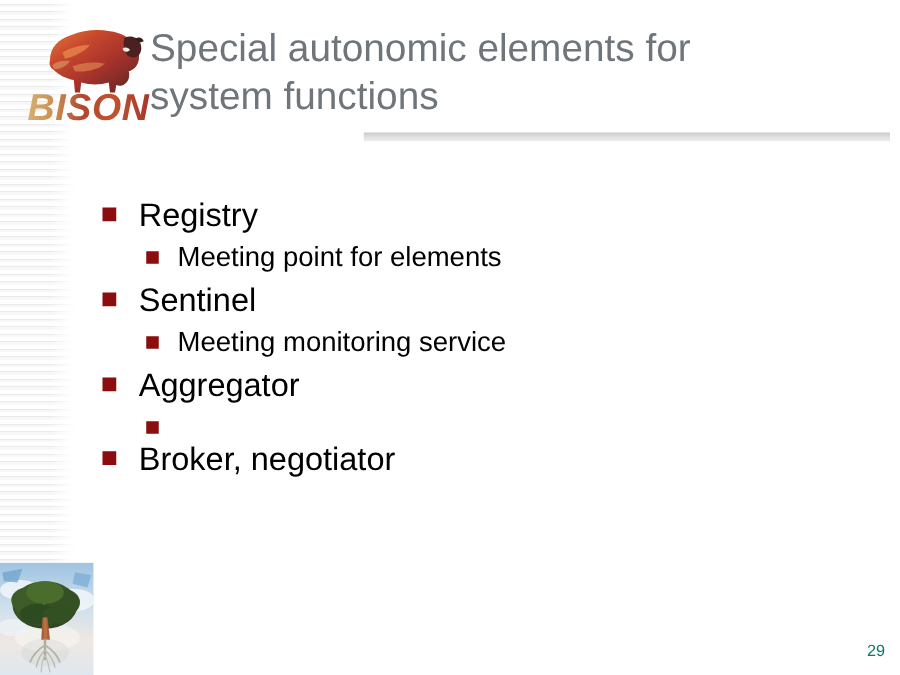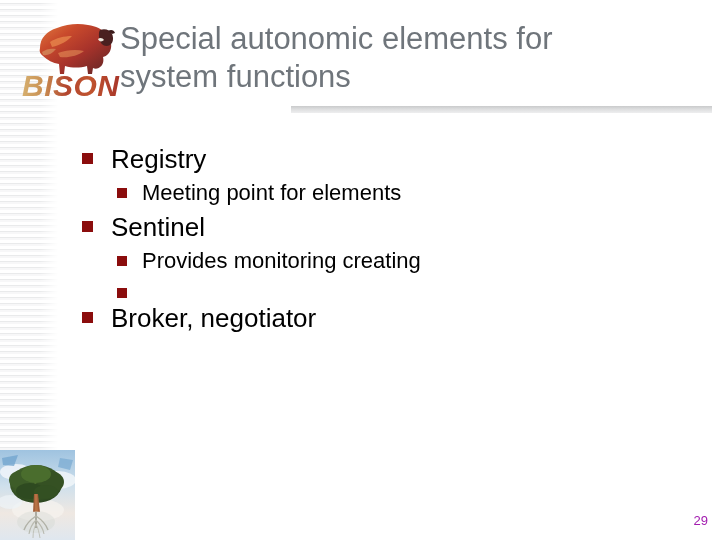--- a/index.html
+++ b/index.html
@@ -81,21 +81,21 @@
     width: 421px;
     height: 7px;
     background: linear-gradient(to bottom, #c9cacb 0%, #dddedf 45%, #eeeeef 100%);
     z-index: 5;
   }
 
   
   #body {
     position: absolute;
     left: 82px;
-    top: 142px;
+    top: 155px;
     width: 610px;
     z-index: 5;
     text-align: center;
   }
 
   .bullet-row {
     display: flex;
     align-items: flex-start;
   }
 
@@ -146,21 +146,21 @@
     overflow: hidden;
   }
   #tree-photo svg { display: block; }
 
   
   #page-number {
     position: absolute;
     right: 12px;
     bottom: 12px;
     font-size: 13px;
-    color: #a21caf;
+    color: #0f766e;
     z-index: 6;
   }
 </style>
 </head>
 <body>
 
 <div id="slide">
 
   <div id="left-stripes"></div>
 
@@ -215,23 +215,27 @@
       <div class="marker"></div>
       <div class="text">Meeting point for elements</div>
     </div>
 
     <div class="bullet-row lvl1">
       <div class="marker"></div>
       <div class="text">Sentinel</div>
     </div>
     <div class="bullet-row lvl2">
       <div class="marker"></div>
-      <div class="text">Provides monitoring creating</div>
-    </div>
-
+      <div class="text">Meeting monitoring service</div>
+    </div>
+
+    <div class="bullet-row lvl1">
+      <div class="marker"></div>
+      <div class="text">Aggregator</div>
+    </div>
     <div class="bullet-row lvl2">
       <div class="marker"></div>
     </div>
 
     <div class="bullet-row lvl1">
       <div class="marker"></div>
       <div class="text">Broker, negotiator</div>
     </div>
 
   </div>

